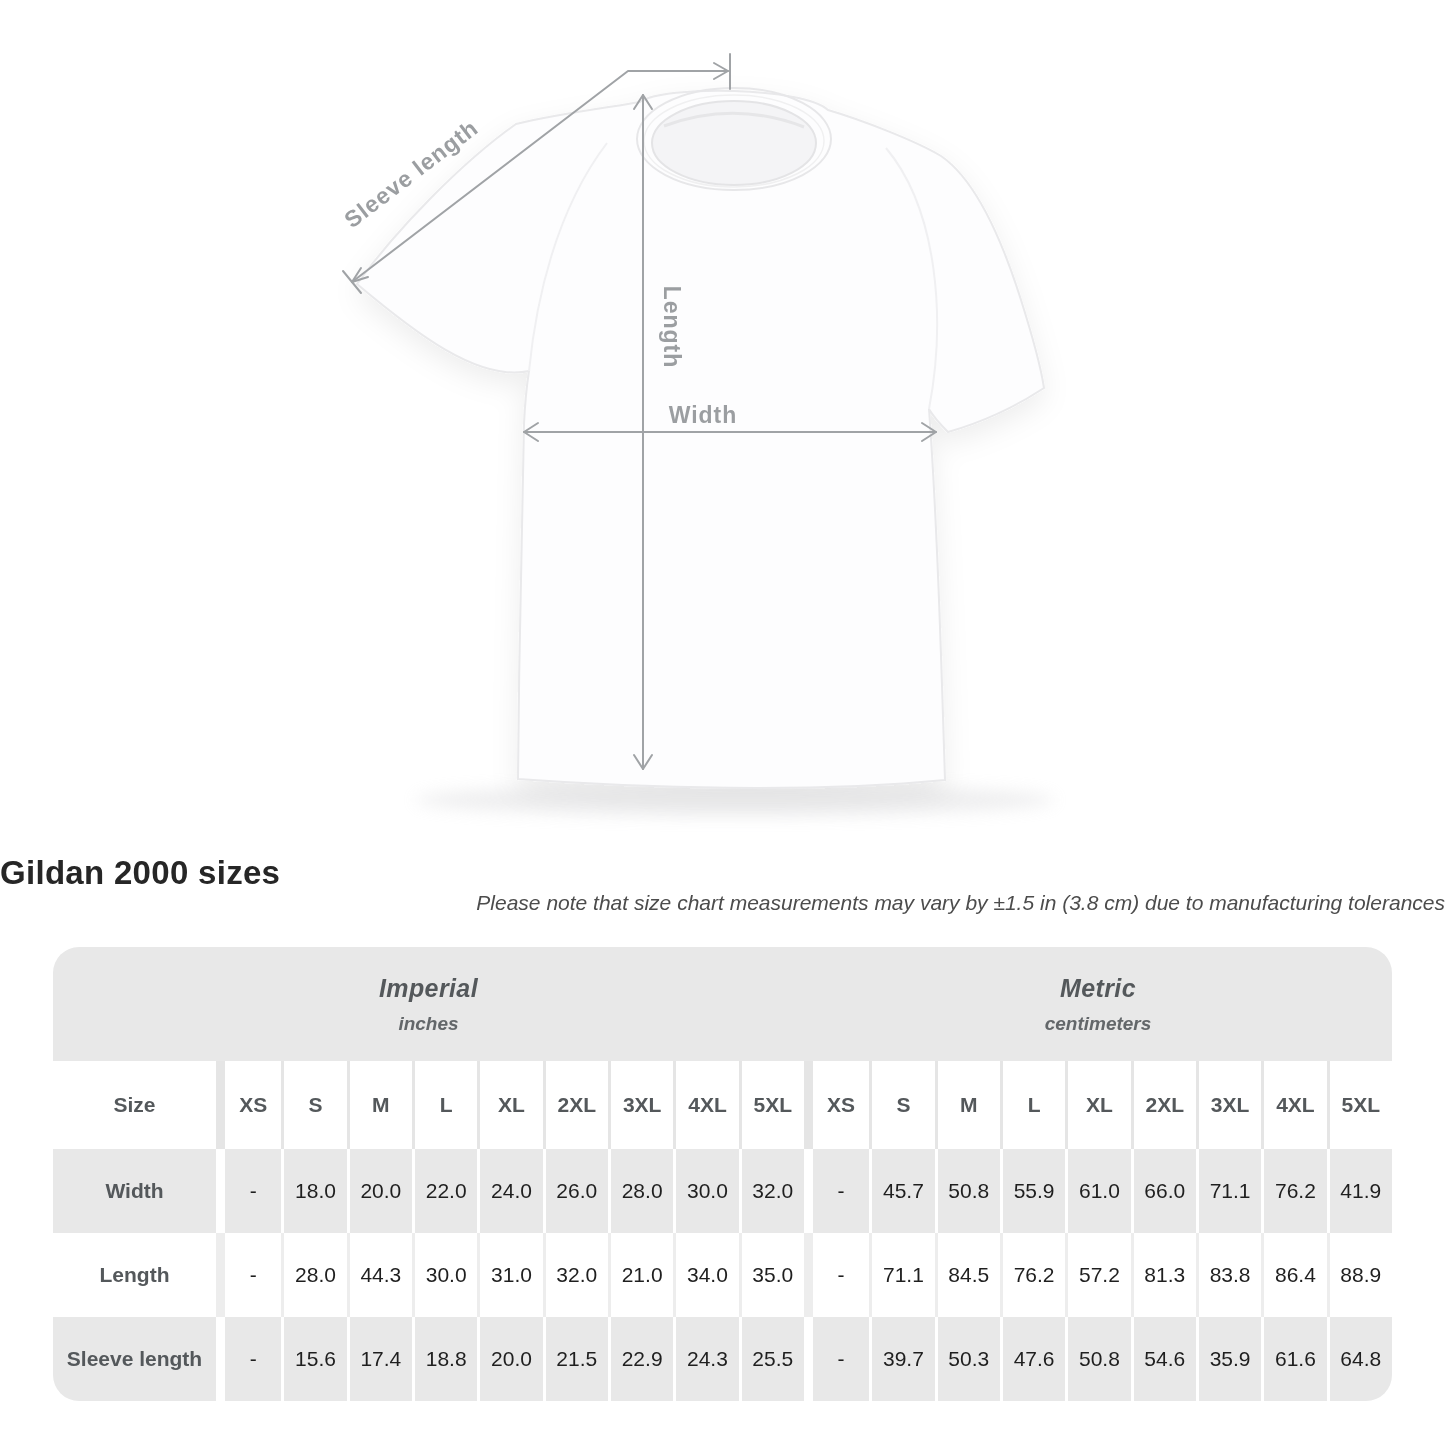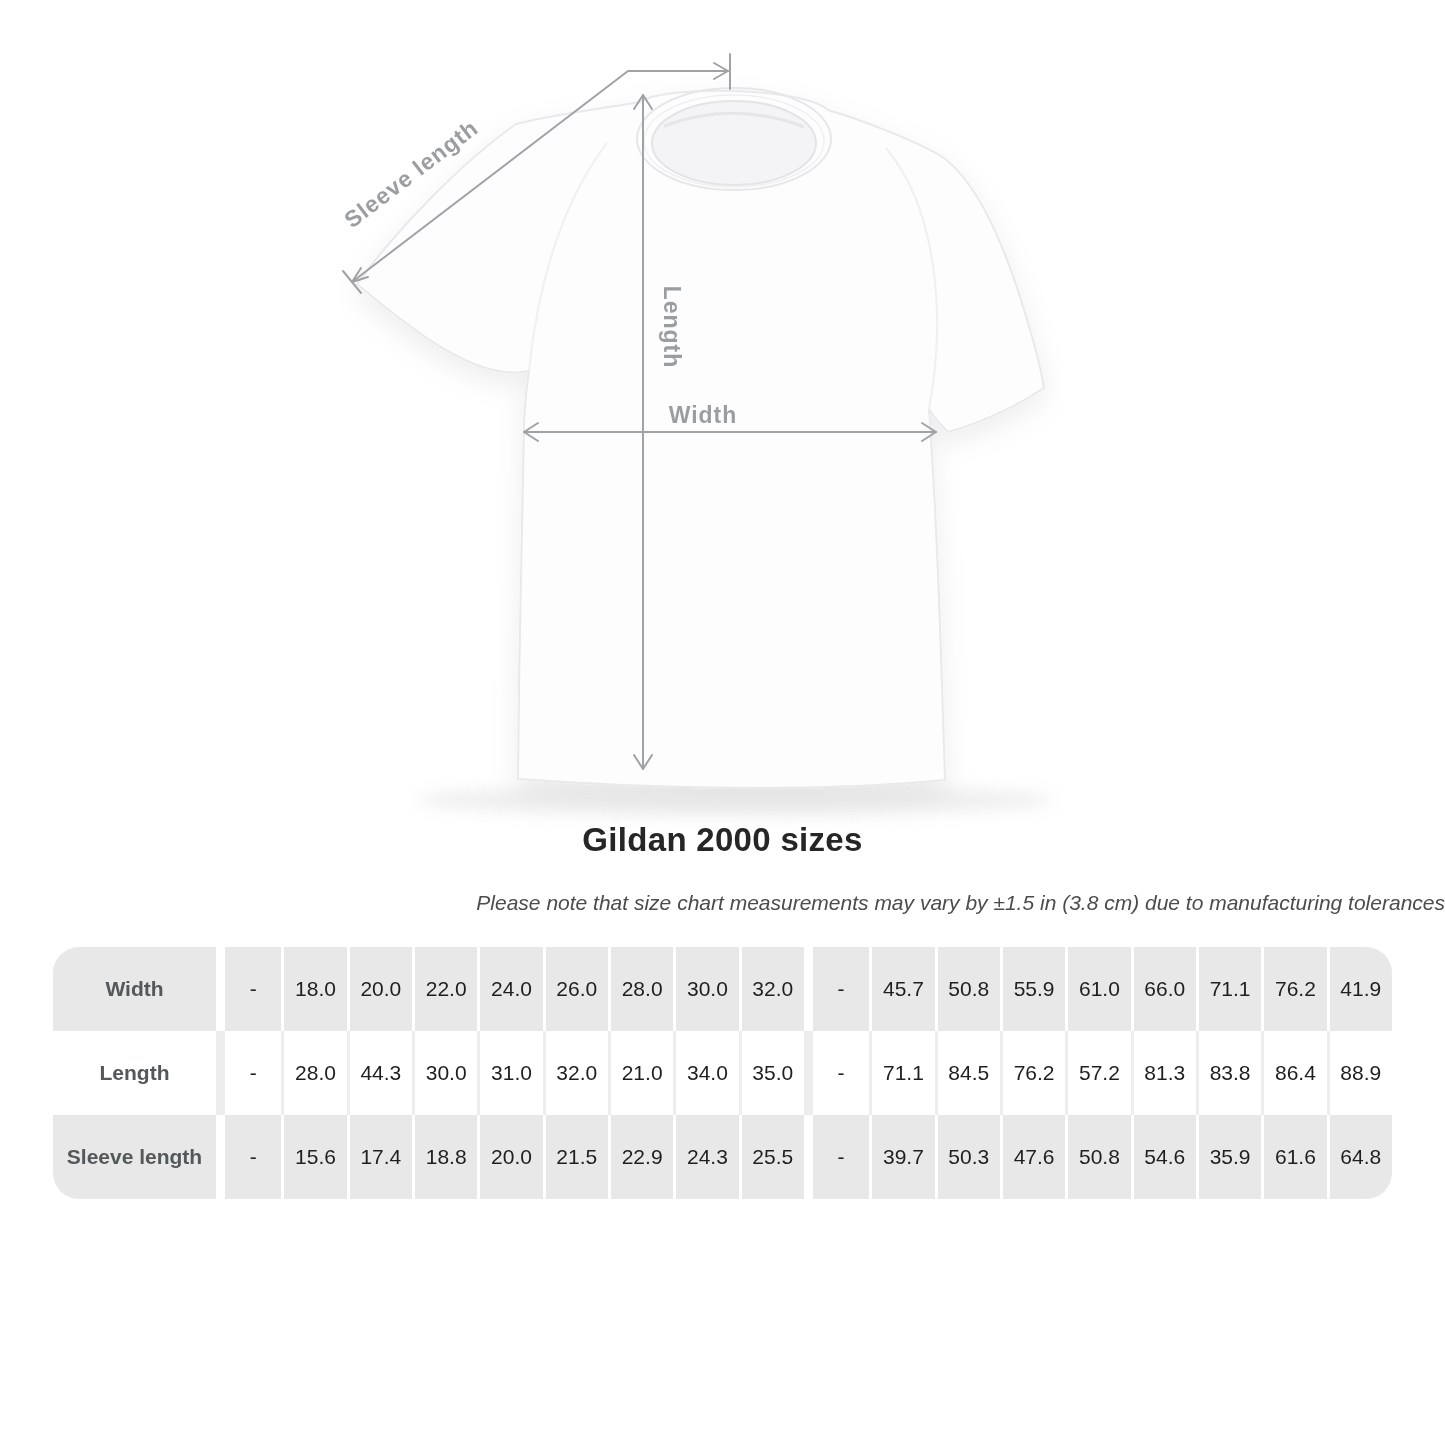--- a/index.html
+++ b/index.html
@@ -8,21 +8,21 @@
     font-family:"Liberation Sans", sans-serif;overflow:hidden;
   }
   
   .diagram{position:absolute;top:0;left:0;width:1445px;height:835px;}
   .tee-fill{fill:#fdfdfe;stroke:#e9e9eb;stroke-width:2;}
   .anno-line{stroke:#a0a3a6;stroke-width:2;fill:none;stroke-linecap:round;stroke-linejoin:round;}
   .seam{stroke:#f0f0f2;stroke-width:2;fill:none;}
   .anno-text{fill:#9b9ea1;font-size:23px;font-weight:bold;letter-spacing:1px;
              font-family:"Liberation Sans", sans-serif;}
   
-  .title{position:absolute;top:821px;left:0;width:100%;text-align:center;
+  .title{position:absolute;top:854px;left:0;width:100%;
          font-size:33px;font-weight:bold;color:#262626;letter-spacing:.3px;}
   .note{position:absolute;top:891px;left:0;width:100%;text-align:right;
         font-size:21px;font-style:italic;color:#4c4c4c;}
   
   .table-wrap{position:absolute;top:947px;left:53px;width:1339px;
               border-radius:26px;overflow:hidden;}
   table{width:100%;border-collapse:separate;border-spacing:0;table-layout:fixed;}
   col.c-lbl{width:163px;}
   th,td{text-align:center;vertical-align:middle;padding:0;font-family:"Liberation Sans", sans-serif;}
   .band th{background:#e8e8e8;height:114px;border-left:none;}
@@ -127,21 +127,52 @@
         <col>
         <col>
         <col>
         <col>
         <col>
         <col>
         <col>
     </colgroup>
 
     <tbody>
-
+        <tr class="band">
+      <th colspan="10">
+        <div class="g-label">Imperial</div>
+        <div class="g-sub">inches</div>
+      </th>
+      <th colspan="9">
+        <div class="g-label">Metric</div>
+        <div class="g-sub">centimeters</div>
+      </th>
+    </tr>
+
+    <tr class="sizes">
+      <th>Size</th>
+      <th class="split">XS</th>
+      <th>S</th>
+      <th>M</th>
+      <th>L</th>
+      <th>XL</th>
+      <th>2XL</th>
+      <th>3XL</th>
+      <th>4XL</th>
+      <th>5XL</th>
+      <th class="split">XS</th>
+      <th>S</th>
+      <th>M</th>
+      <th>L</th>
+      <th>XL</th>
+      <th>2XL</th>
+      <th>3XL</th>
+      <th>4XL</th>
+      <th>5XL</th>
+    </tr>
 
     <tr class="data shade">
       <td class="lbl">Width</td>
       <td class="split">-</td>
       <td>18.0</td>
       <td>20.0</td>
       <td>22.0</td>
       <td>24.0</td>
       <td>26.0</td>
       <td>28.0</td>

